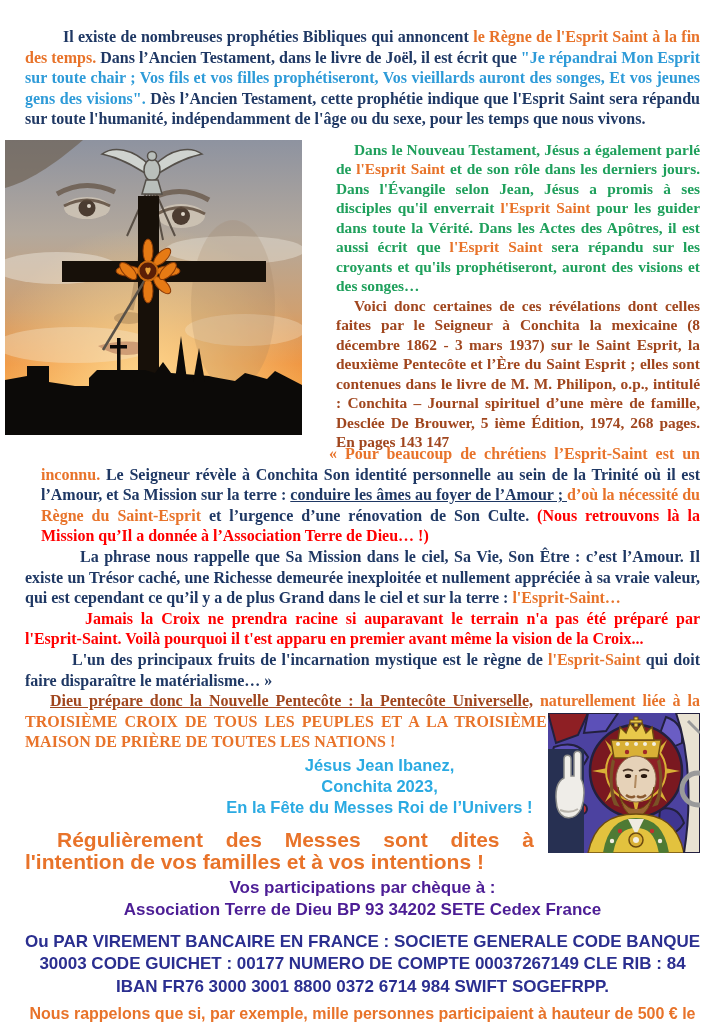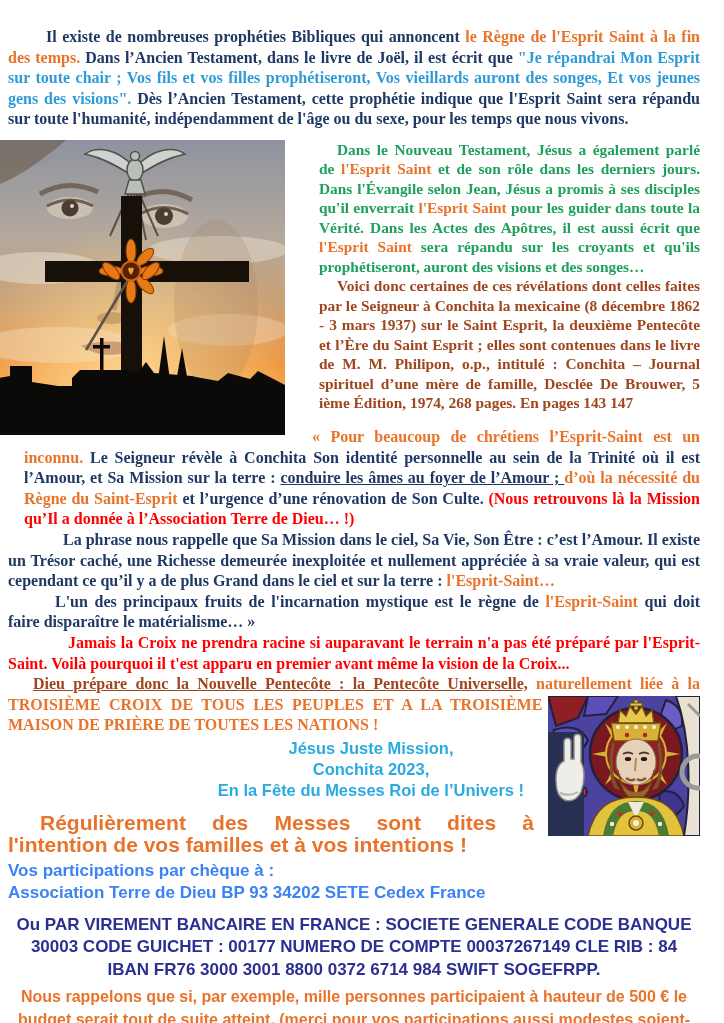--- a/index.html
+++ b/index.html
@@ -1,17 +1,17 @@
 <!DOCTYPE html>
 <html><head>
 <meta charset="utf-8">
 <style>
   html,body{margin:0;padding:0;background:#ffffff;}
   .page{position:relative;width:724px;height:1023px;box-sizing:border-box;
-        padding:27px 24px 4px 8px;background:#fff;overflow:hidden;
+        padding:27px 24px 4px 25px;background:#fff;overflow:hidden;
         font-family:"Liberation Serif","DejaVu Serif",serif;font-weight:bold;}
   .para{margin:0;text-align:justify;font-size:16px;line-height:20.6px;}
   .p1{text-indent:38px;}
   .row{margin:10px 0 0 -20px;display:flex;}
   .photo{flex:0 0 297px;width:297px;height:295px;}
   .col{flex:1;padding-left:34px;}
   .col .para{font-size:15.4px;line-height:19.5px;text-indent:18px;}
   .p3{margin-top:0;}
   .p4{margin-top:-8px;text-indent:288px;margin-left:16px;}
   .p5{text-indent:55px;}
@@ -23,21 +23,21 @@
   .c-sky{color:#2E9BD8;}
   .c-green{color:#1FA05C;}
   .c-brown{color:#A0461E;}
   .c-red{color:#FF0000;}
   .u{text-decoration:underline;}
   .sans{font-family:"Liberation Sans","DejaVu Sans",sans-serif;font-weight:bold;}
   .bottom{position:relative;}
   .glass{float:right;width:152px;height:140px;margin:-42px 0 6px 14px;}
   .sig{margin:2px 0 0 200px;text-align:center;color:#2BAAE2;font-size:16.5px;line-height:21px;}
   .masses{margin:11px 0 0 0;color:#E8732A;font-size:21px;line-height:22.5px;text-indent:32px;text-align:justify;}
-  .cheque{margin-top:3px;text-align:left;color:#3b82f6;font-size:17px;line-height:22px;}
+  .cheque{margin-top:3px;text-align:center;color:#4c1d95;font-size:17px;line-height:22px;}
   .bank{margin-top:10px;text-align:center;color:#2B2F90;font-size:17px;line-height:22.5px;}
   .note{margin:4px 0 0 0;text-align:center;color:#E8732A;font-size:16px;line-height:23px;}
 </style>
 </head>
 <body>
 
 <div class="page">
 
   <p class="para p1">
     <span class="c-navy">Il existe de nombreuses prophéties Bibliques qui annoncent </span><span class="c-orange">le Règne de l'Esprit Saint à la fin des temps. </span><span class="c-navy">Dans l’Ancien Testament, dans le livre de Joël, il est écrit que </span><span class="c-sky">"Je répandrai Mon Esprit sur toute chair ; Vos fils et vos filles prophétiseront, Vos vieillards auront des songes, Et vos jeunes gens des visions". </span><span class="c-navy">Dès l’Ancien Testament, cette prophétie indique que l'Esprit Saint sera répandu sur toute l'humanité, indépendamment de l'âge ou du sexe, pour les temps que nous vivons.</span>
@@ -131,26 +131,26 @@
   </div>
 
   <p class="para p4">
     <span class="c-orange">« Pour beaucoup de chrétiens l’Esprit-Saint est un inconnu. </span><span class="c-navy">Le Seigneur révèle à Conchita Son identité personnelle au sein de la Trinité où il est l’Amour, et Sa Mission sur la terre : </span><span class="c-navy u">conduire les âmes au foyer de l’Amour ; </span><span class="c-orange">d’où la nécessité du Règne du Saint-Esprit </span><span class="c-navy">et l’urgence d’une rénovation de Son Culte. </span><span class="c-red">(Nous retrouvons là la Mission qu’Il a donnée à l’Association Terre de Dieu… !)</span>
   </p>
 
   <p class="para p5">
     <span class="c-navy">La phrase nous rappelle que Sa Mission dans le ciel, Sa Vie, Son Être : c’est l’Amour. Il existe un Trésor caché, une Richesse demeurée inexploitée et nullement appréciée à sa vraie valeur, qui est cependant ce qu’il y a de plus Grand dans le ciel et sur la terre : </span><span class="c-orange">l'Esprit-Saint…</span>
   </p>
 
+  <p class="para p6">
+    <span class="c-red">Jamais la Croix ne prendra racine si auparavant le terrain n'a pas été préparé par l'Esprit-Saint. Voilà pourquoi il t'est apparu en premier avant même la vision de la Croix...</span>
+  </p>
+
   <p class="para p7">
     <span class="c-navy">L'un des principaux fruits de l'incarnation mystique est le règne de </span><span class="c-orange">l'Esprit-Saint </span><span class="c-navy">qui doit faire disparaître le matérialisme… »</span>
-  </p>
-
-  <p class="para p6">
-    <span class="c-red">Jamais la Croix ne prendra racine si auparavant le terrain n'a pas été préparé par l'Esprit-Saint. Voilà pourquoi il t'est apparu en premier avant même la vision de la Croix...</span>
   </p>
 
   <p class="para p8">
     <span class="c-brown u">Dieu prépare donc la Nouvelle Pentecôte : la Pentecôte Universelle,</span><span class="c-orange"> naturellement liée à la TROISIÈME CROIX DE TOUS LES PEUPLES ET A LA TROISIÈME MAISON DE DIEU, MAISON DE PRIÈRE DE TOUTES LES NATIONS !</span>
   </p>
 
   <div class="bottom">
     <div class="glass" aria-label="Vitrail du Christ Roi couronné, main levée en bénédiction">
       <svg viewBox="0 0 152 140" width="152" height="140">
         <rect width="152" height="140" fill="#4C42A0"></rect>
@@ -227,21 +227,21 @@
         </g>
         <g>
           <path d="M128,0 L152,0 L152,140 L136,140 C143,96 143,42 128,0 Z" fill="#E9E2D2" stroke="#23203E" stroke-width="2"></path>
           <circle cx="150" cy="76" r="16" fill="none" stroke="#9a9a9a" stroke-width="5"></circle>
           <path d="M140,8 L152,20" stroke="#9a9a9a" stroke-width="3"></path>
         </g>
       </svg>
     </div>
 
     <div class="sig sans">
-      <div>Jésus Juste Mission,</div>
+      <div>Jésus Jean Ibanez,</div>
       <div>Conchita 2023,</div>
       <div>En la Fête du Messes Roi de l’Univers !</div>
     </div>
 
     <p class="masses sans">Régulièrement des Messes sont dites à l'intention de vos familles et à vos intentions !</p>
 
     <div class="cheque sans">
       <div>Vos participations par chèque à :</div>
       <div>Association Terre de Dieu BP 93 34202 SETE Cedex France</div>
     </div>

